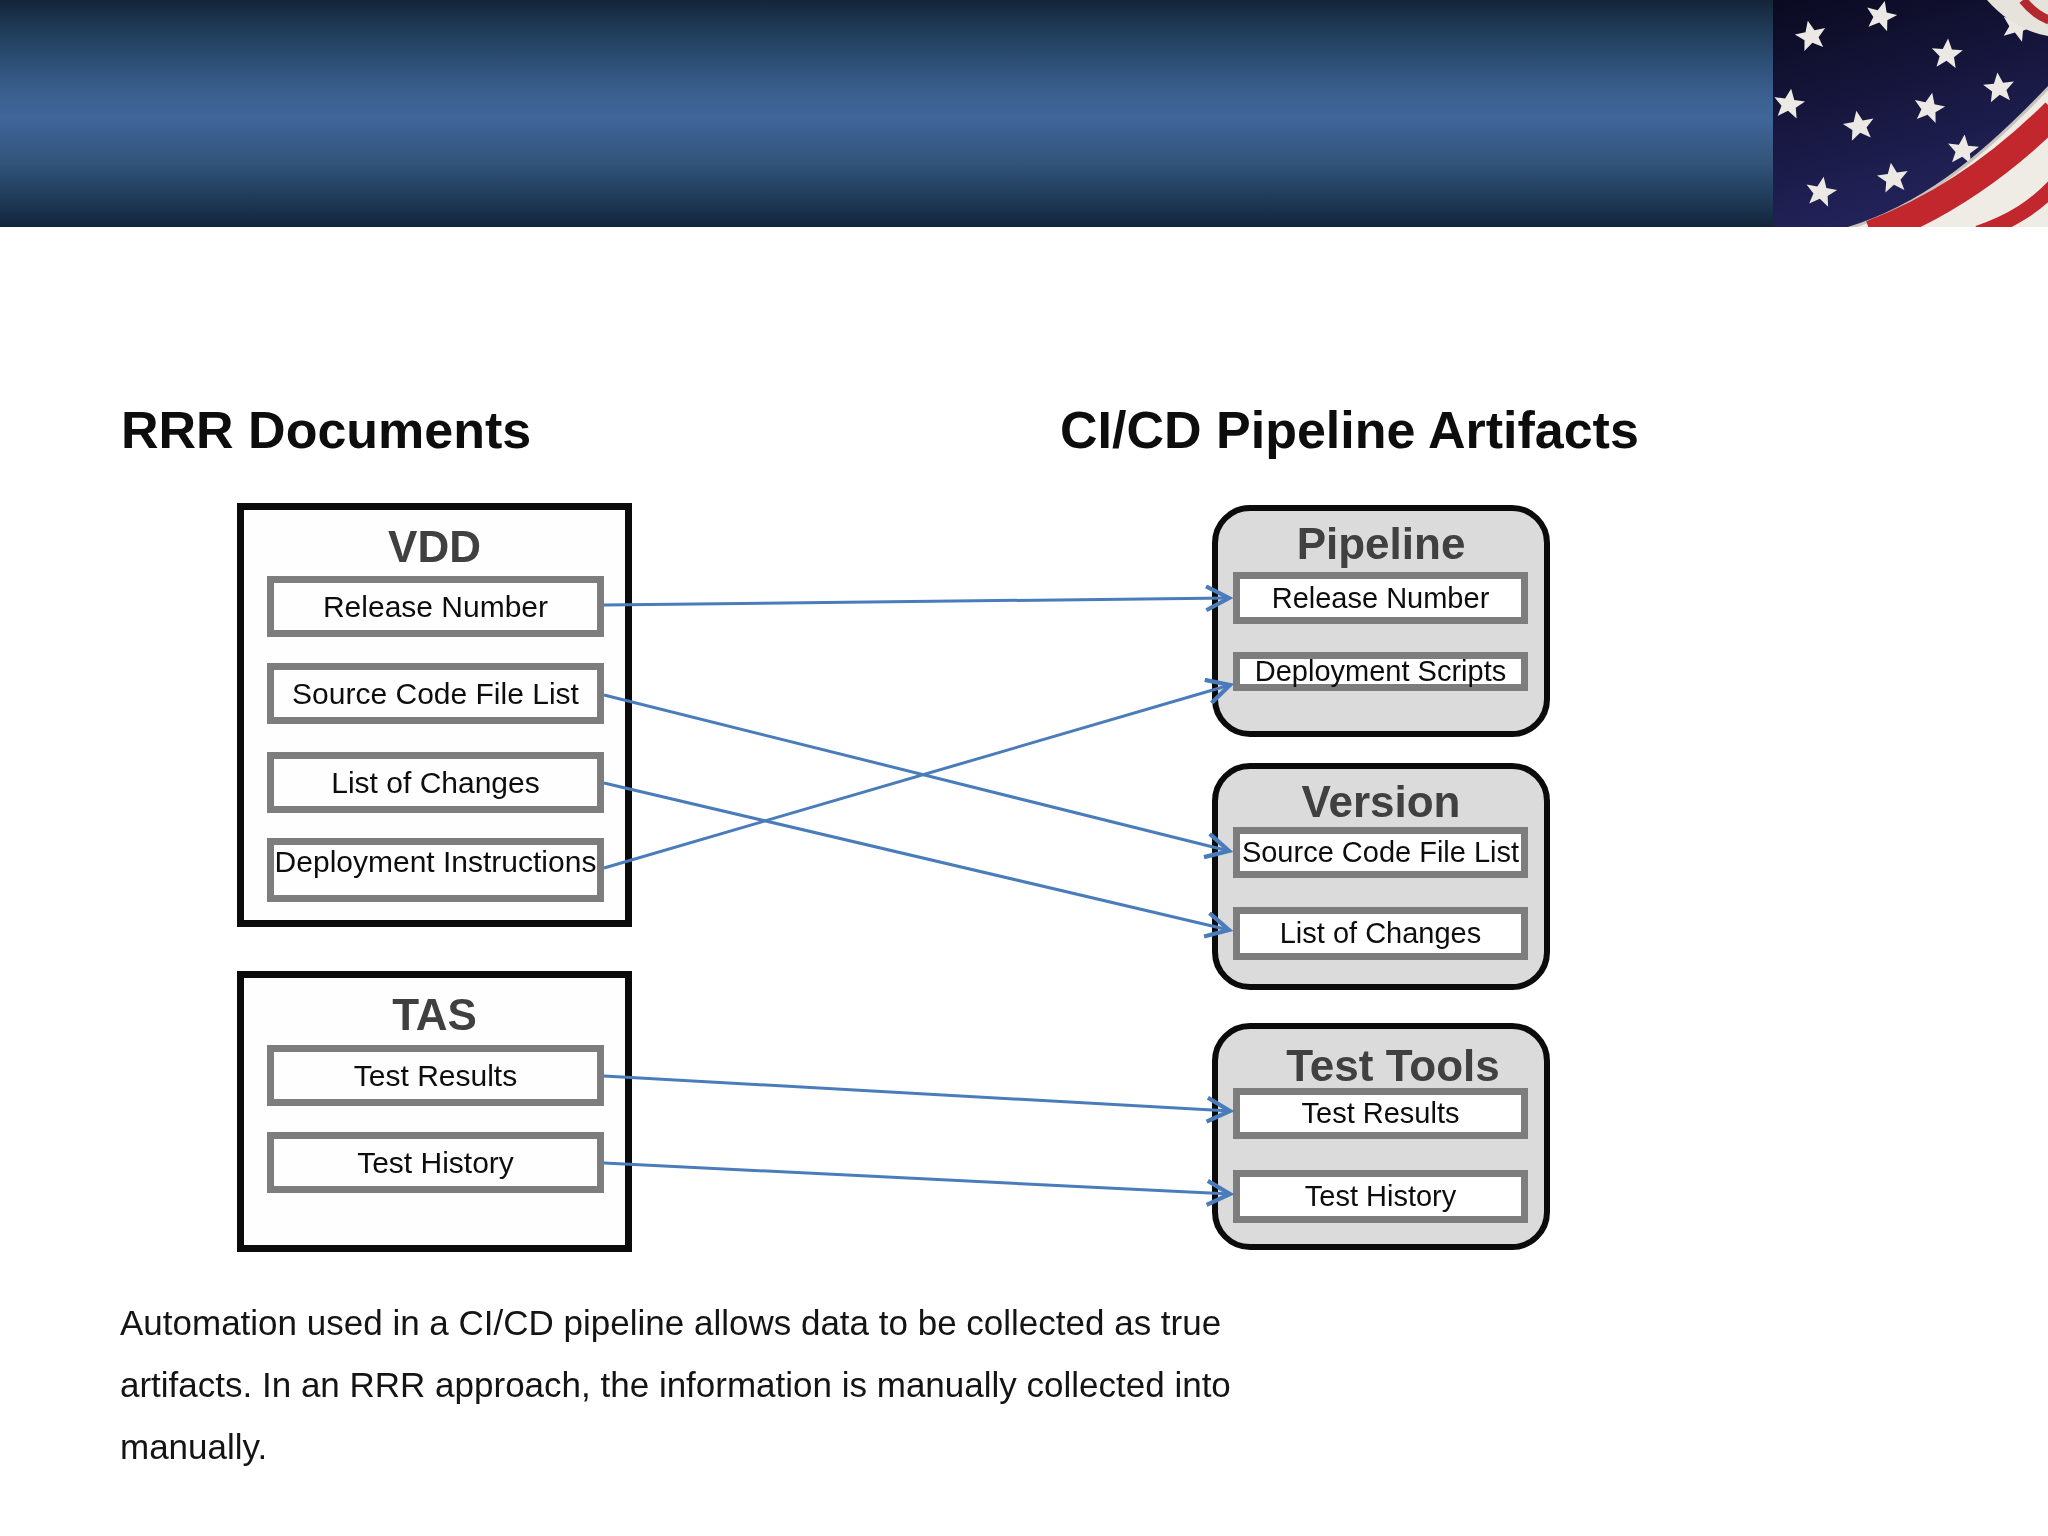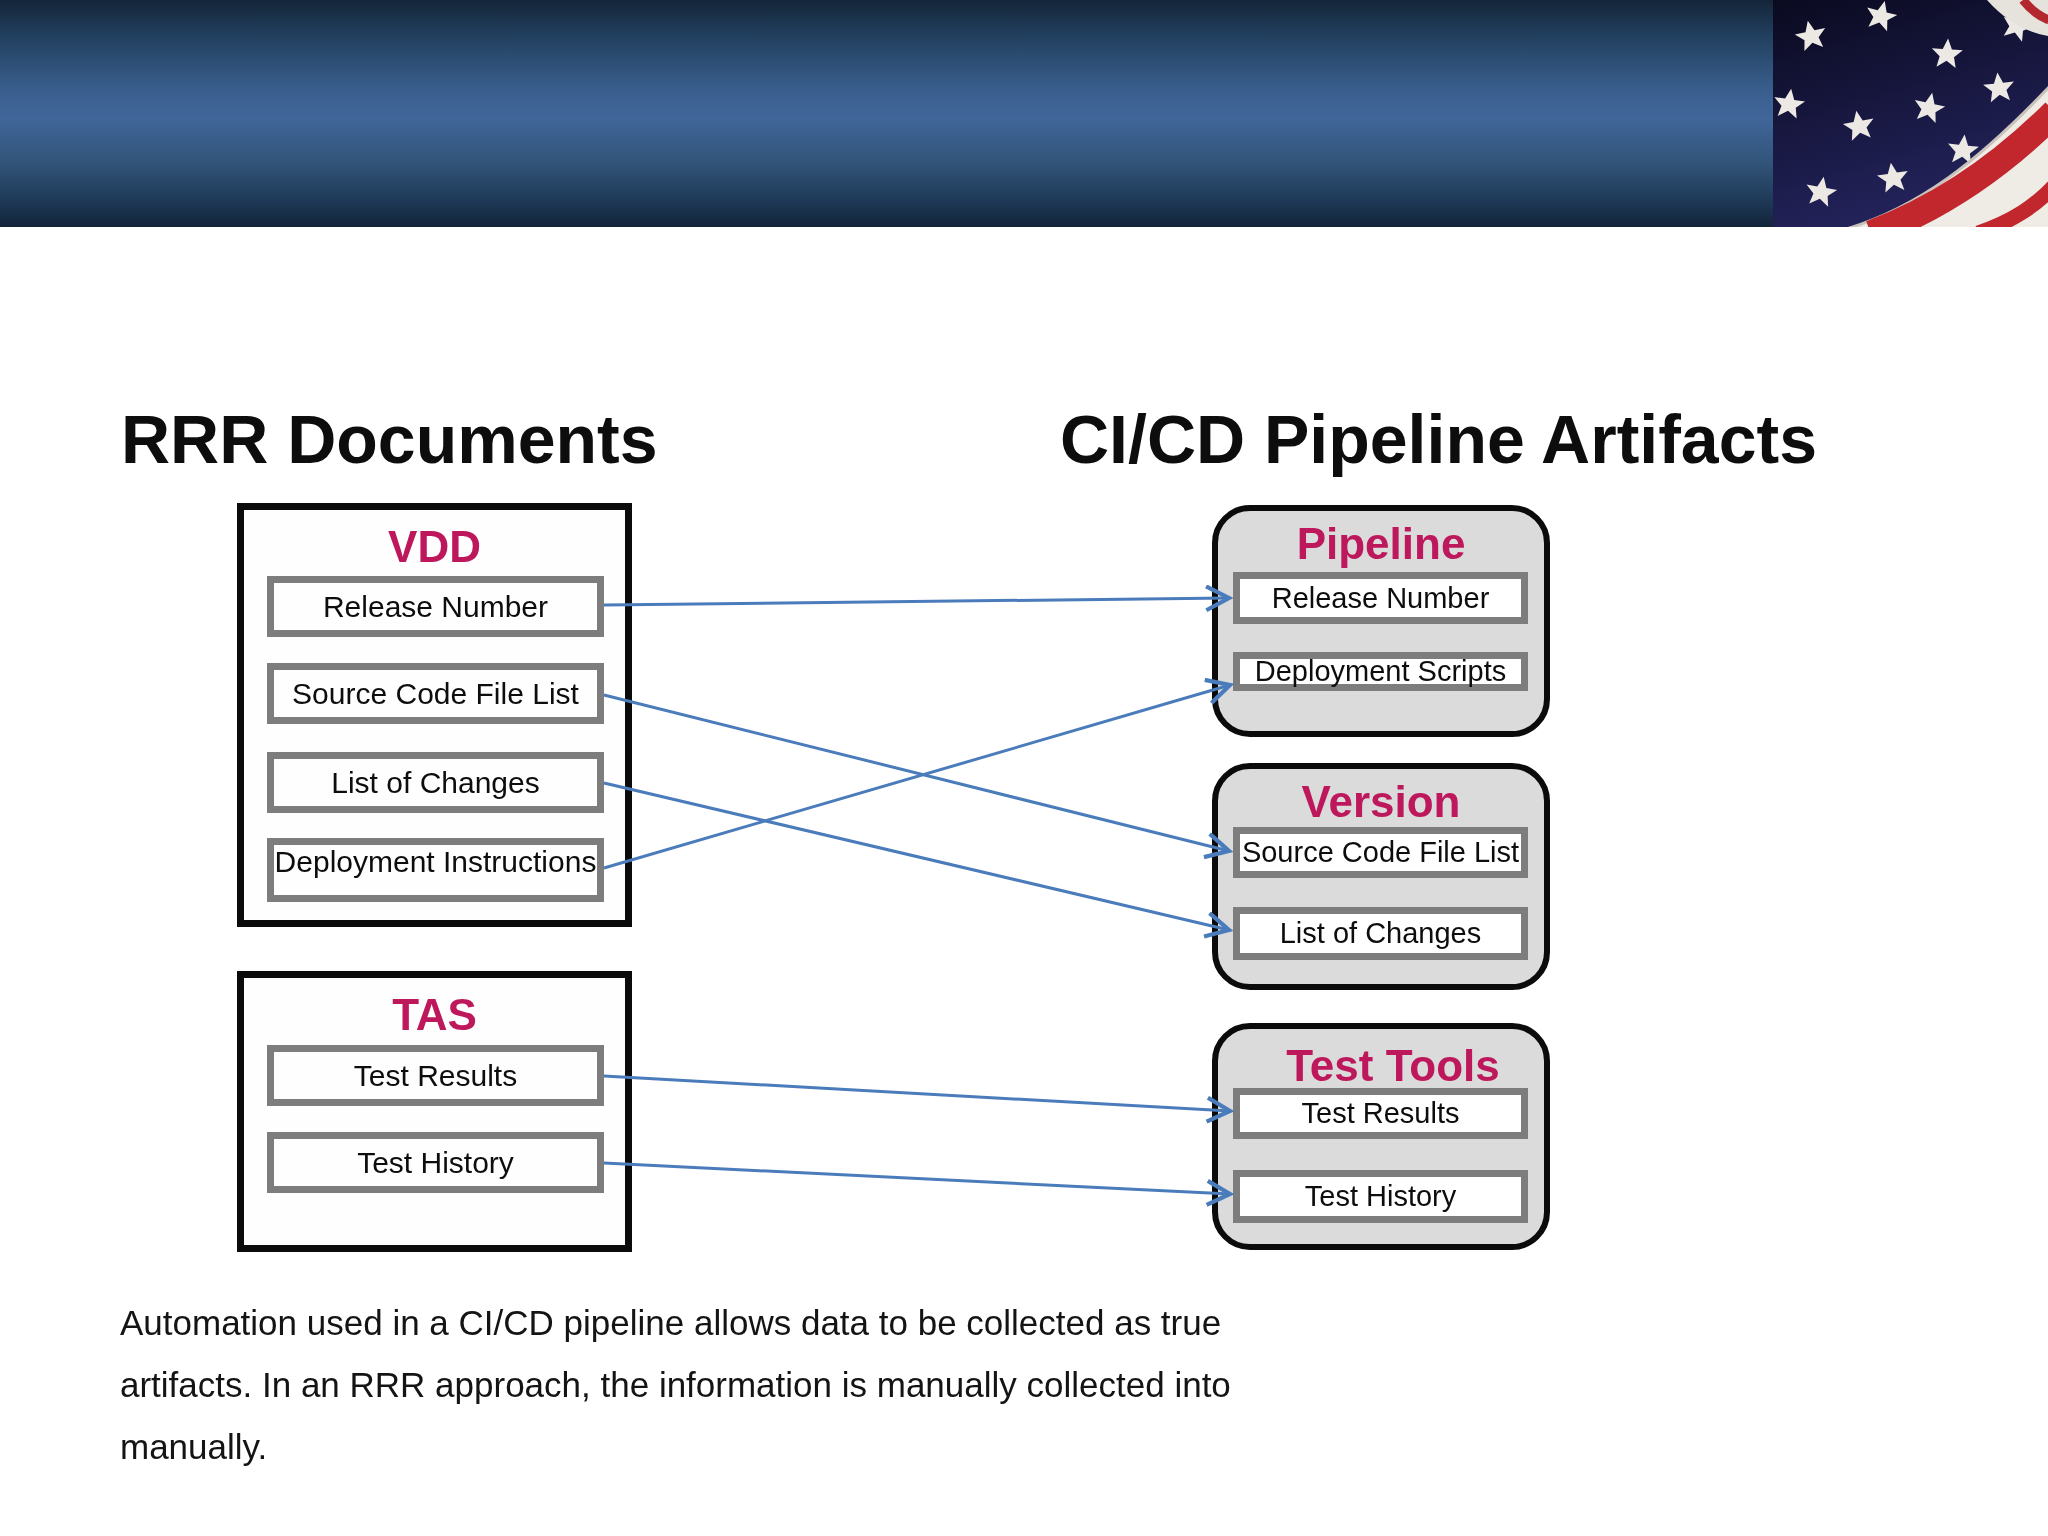--- a/index.html
+++ b/index.html
@@ -12,29 +12,29 @@
     position:absolute;left:0;top:0;width:2048px;height:227px;
     background:linear-gradient(180deg,#142539 0%,#22405f 16%,#3a5f8e 40%,#40669a 52%,#315478 72%,#1f3a58 88%,#12243a 100%);
   }
   .hdr-title{
     position:absolute;left:75px;top:36px;
     font-size:68px;font-weight:bold;color:#ffffff;line-height:84px;
     text-shadow:2px 3px 5px rgba(0,0,0,.45);white-space:nowrap;
   }
   .flag{position:absolute;right:0;top:0;width:275px;height:227px;display:block;}
   
-  .col-heading{position:absolute;font-size:68px;font-weight:bold;white-space:nowrap;color:#0d0d0d;}
+  .col-heading{position:absolute;font-size:52px;font-weight:bold;white-space:nowrap;color:#0d0d0d;}
   #h-left{left:121px;top:400px;}
   #h-right{left:1060px;top:400px;}
   
   .doc-panel{
     position:absolute;box-sizing:border-box;border:7px solid #0b0b0b;background:#fefefe;
   }
   .panel-title{
-    text-align:center;font-weight:bold;font-size:44px;margin-top:12px;color:#be185d;
+    text-align:center;font-weight:bold;font-size:44px;margin-top:12px;color:#404040;
   }
   .cell{
     position:absolute;box-sizing:border-box;border:7px solid #7d7d7d;background:#fefefe;
     display:flex;align-items:center;justify-content:center;text-align:center;
     font-size:30px;line-height:33px;color:#0d0d0d;z-index:2;
   }
   
   .art-panel{
     position:absolute;box-sizing:border-box;border:6px solid #0b0b0b;background:#dbdbdb;
     border-radius:38px;

